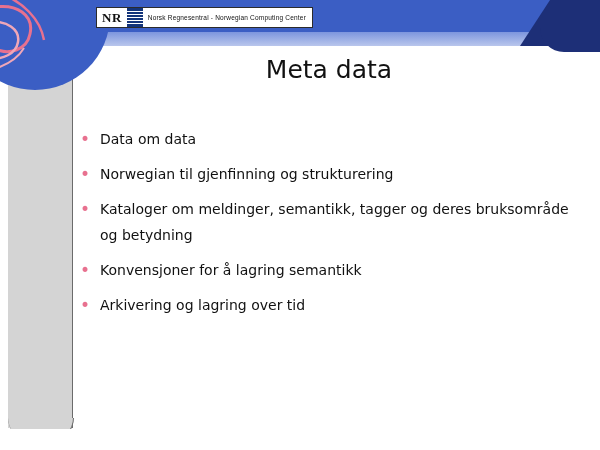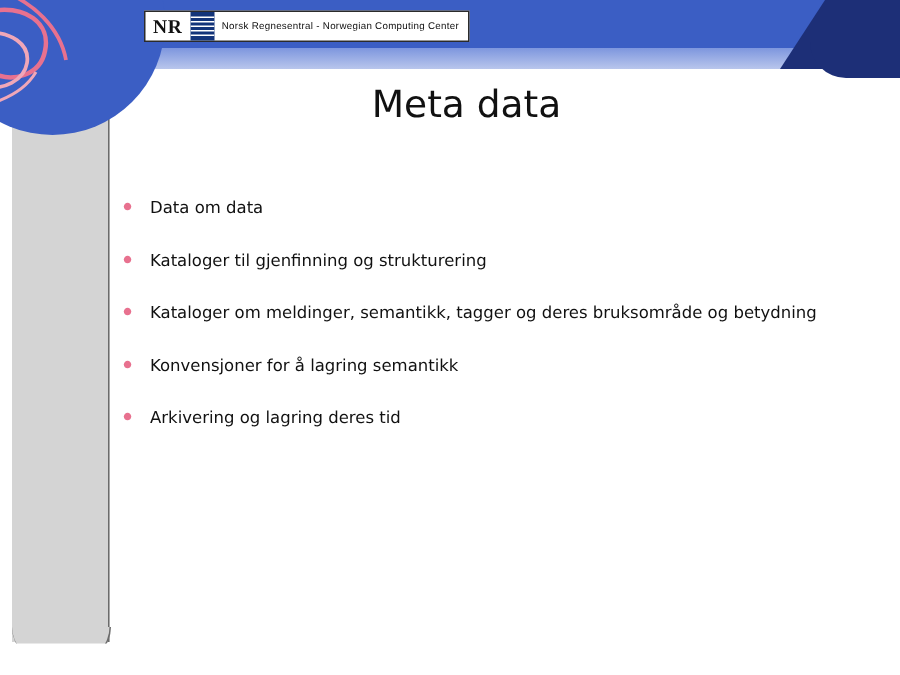--- a/index.html
+++ b/index.html
@@ -147,21 +147,21 @@
     font-size: 6.5px;
     font-family: "Liberation Sans", sans-serif;
     color: #101010;
     white-space: nowrap;
     letter-spacing: 0.2px;
   }
 
   
   .title {
     position: absolute;
-    left: 76px;
+    left: 94px;
     top: 55px;
     width: 470px;
     text-align: center;
     font-size: 25px;
     color: #111111;
     font-family: "DejaVu Sans", sans-serif;
   }
 
   .bullets {
     position: absolute;
@@ -178,21 +178,21 @@
     flex: 0 0 auto;
     width: 20px;
     color: #e8718f;
     font-size: 17px;
     line-height: 26px;
     text-align: left;
     padding-left: 2px;
   }
   .bullet-text {
     flex: 1 1 auto;
-    font-size: 11px;
+    font-size: 14px;
     line-height: 26px;
     color: #111111;
   }
 
   
   .bottom-rule {
     position: absolute;
     left: 0;
     top: 440px;
     width: 600px;
@@ -237,30 +237,30 @@
 
   <div class="title">Meta data</div>
 
   <div class="bullets">
     <div class="bullet">
       <div class="bullet-dot">•</div>
       <div class="bullet-text">Data om data</div>
     </div>
     <div class="bullet">
       <div class="bullet-dot">•</div>
-      <div class="bullet-text">Kataloger til gjenfinning og strukturering</div>
+      <div class="bullet-text">Norwegian til gjenfinning og strukturering</div>
     </div>
     <div class="bullet">
       <div class="bullet-dot">•</div>
       <div class="bullet-text">Kataloger om meldinger, semantikk, tagger og deres bruksområde og betydning</div>
     </div>
     <div class="bullet">
       <div class="bullet-dot">•</div>
       <div class="bullet-text">Konvensjoner for å lagring semantikk</div>
     </div>
     <div class="bullet">
       <div class="bullet-dot">•</div>
-      <div class="bullet-text">Arkivering og lagring deres tid</div>
+      <div class="bullet-text">Arkivering og lagring over tid</div>
     </div>
   </div>
 
   <div class="bottom-rule"></div>
 </div>
 
 </body></html>

